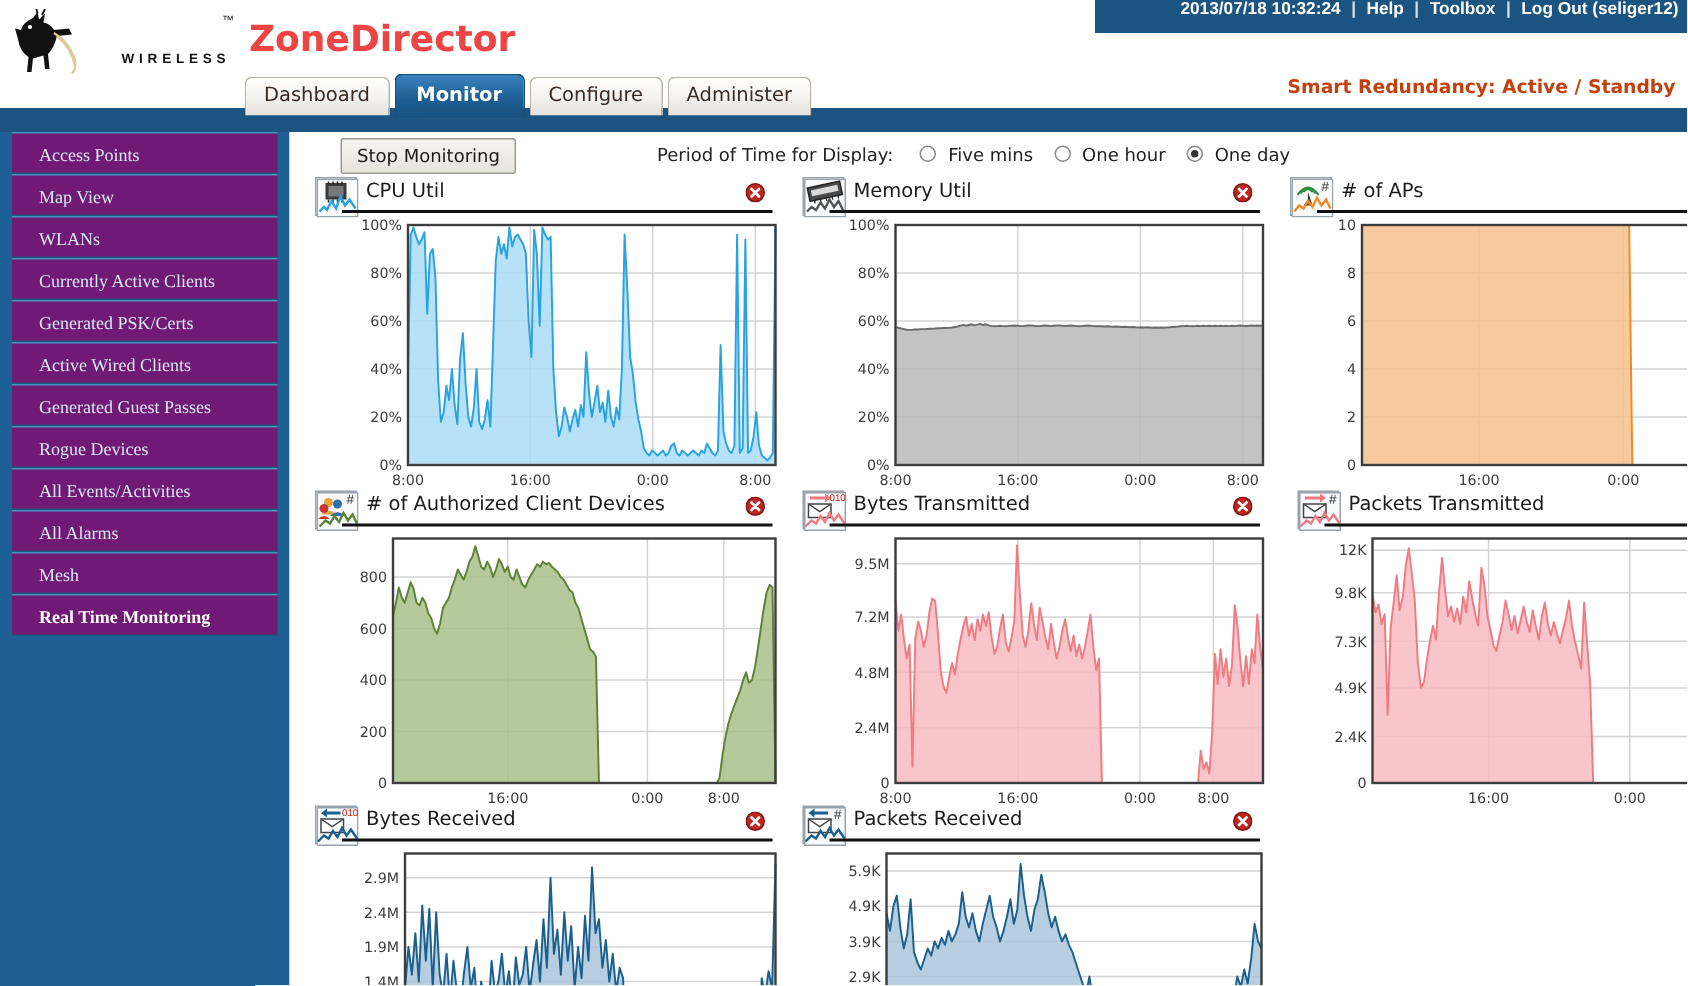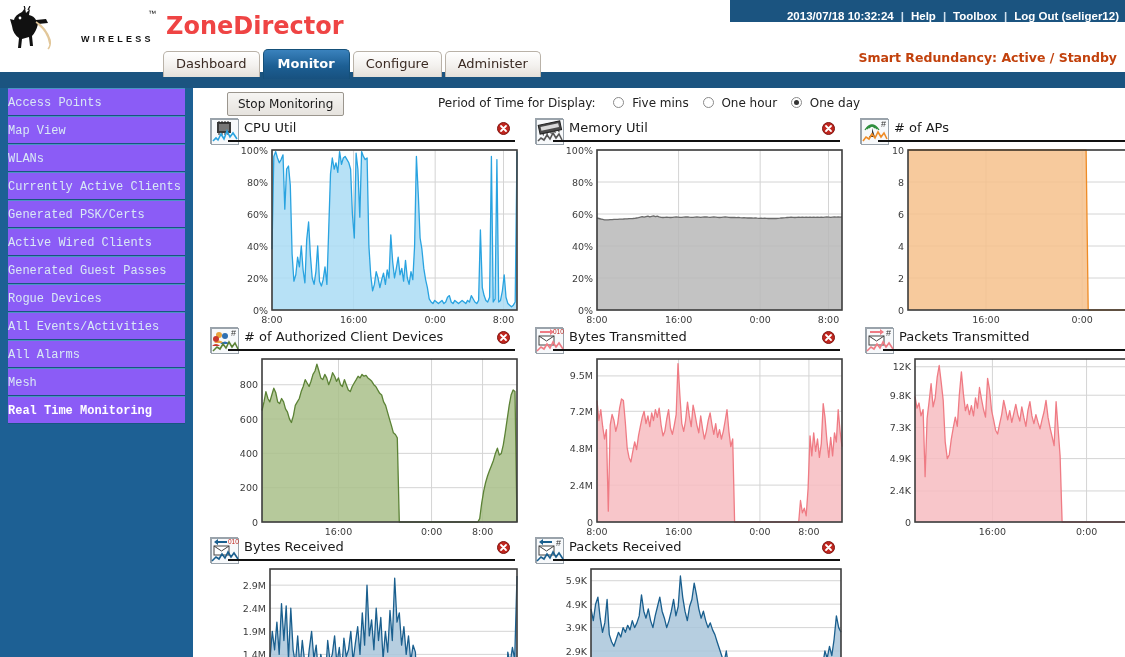--- a/index.html
+++ b/index.html
@@ -9,21 +9,21 @@
     overflow: hidden;
     background: #ffffff;
     font-family: "Liberation Sans", sans-serif;
   }
   #app { position: relative; width: 1125px; height: 657px; overflow: hidden; background:#fff; }
 
   
   .topbar {
     position: absolute; left: 730px; top: 0; width: 395px; height: 22px;
     background: #1b5480; color: #ffffff;
-    display: flex; align-items: flex-end; justify-content: flex-end;
+    display: flex; align-items: flex-start; justify-content: flex-end;
     padding-right: 6px; font-size: 11.5px; font-weight: bold;
     white-space: nowrap;
   }
   .topbar .sep { padding: 0 7px; font-weight: bold; color: #cfe0ee; }
   .topbar a { color:#fff; text-decoration:none; }
   .topbar .ts { letter-spacing: 0px; }
 
   
   .brand { position: absolute; left: 0; top: 0; height: 70px; width: 560px; }
   .logo-wrap { position:absolute; left: 8px; top: 6px; width: 150px; height: 46px; }
@@ -73,31 +73,32 @@
   }
 
   
   .sidebar {
     position: absolute; left: 0; top: 88px; width: 193px; height: 569px;
     background: #1d6094;
   }
   .nav { padding: 0 0 0 0; }
   .nav-item {
     height: 28px; line-height: 28px;
+    padding-left: 18px;
     font-size: 12px;
     color: #d8e9f5;
-    background: #8b5cf6;
+    background: #701a75;
     border-top: 1px solid #4a93c4;
     border-bottom: 1px solid #1a5party;
     border-bottom: 1px solid #185party;
     border-bottom: 1px solid #19567f;
     margin: 0 8px 0 8px;
     cursor: pointer;
     white-space: nowrap;
-    font-family: Liberation Mono, monospace;
+    font-family: Liberation Serif, serif;
   }
   .nav-item.active { color:#ffffff; font-weight: bold; }
 
   
   .main {
     position: absolute; left: 193px; top: 88px;
     width: 932px; height: 569px;
     background: #ffffff; overflow: hidden; padding-left: 20px;
   }
   .toolbar { position: relative; height: 32px; }

